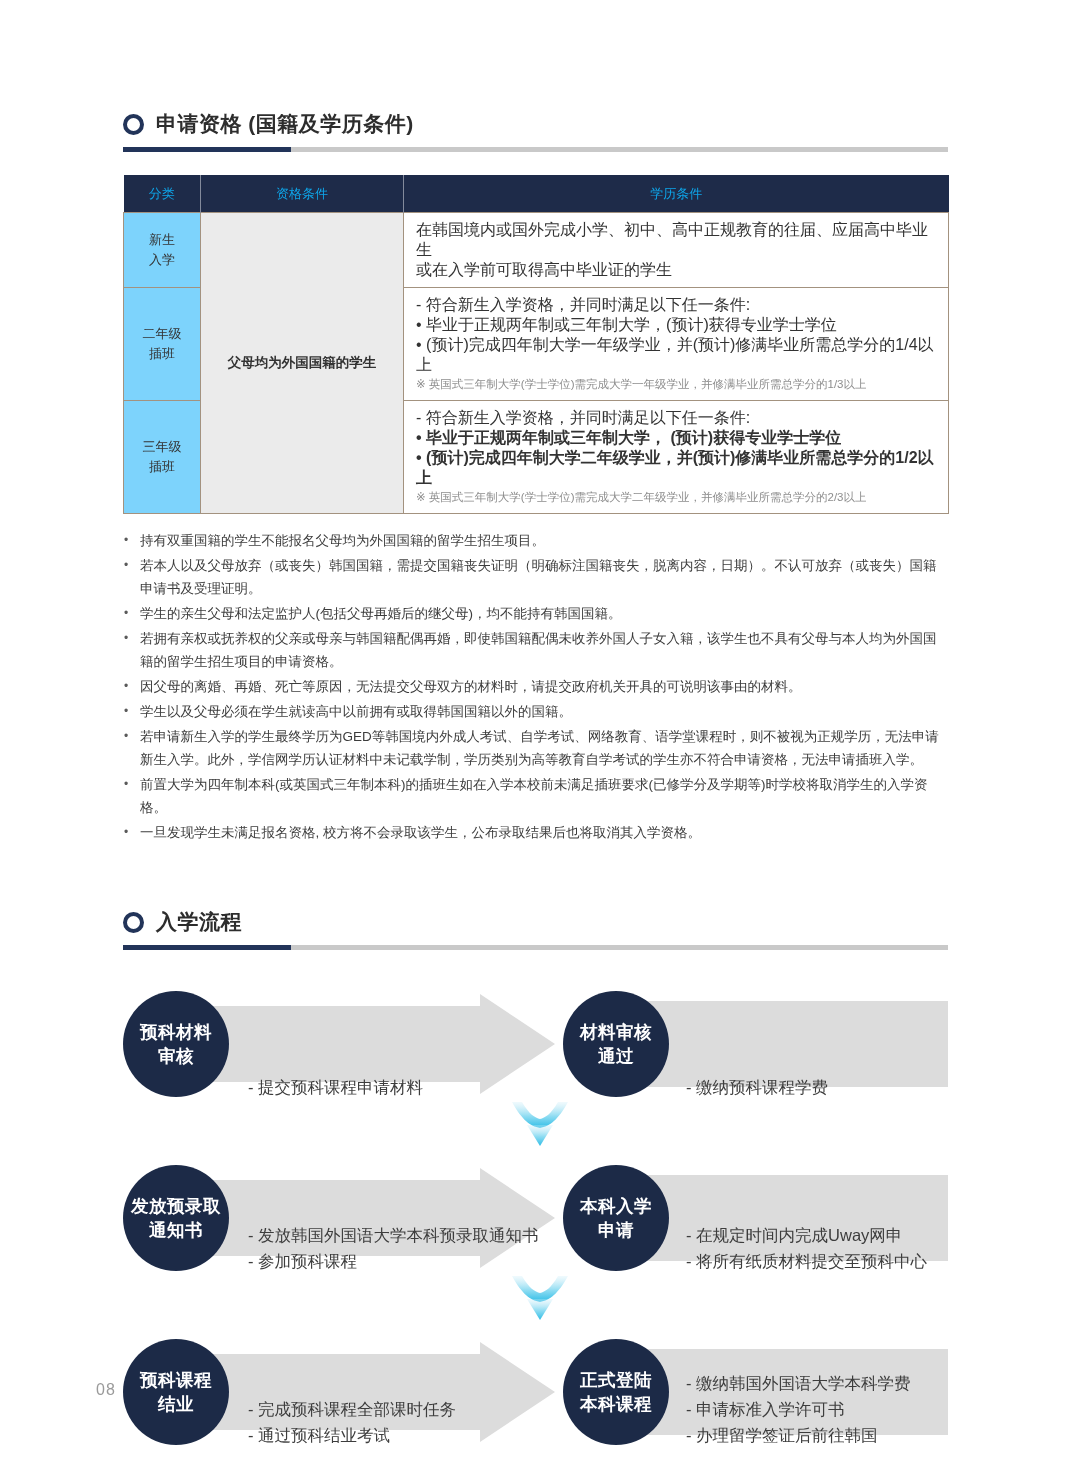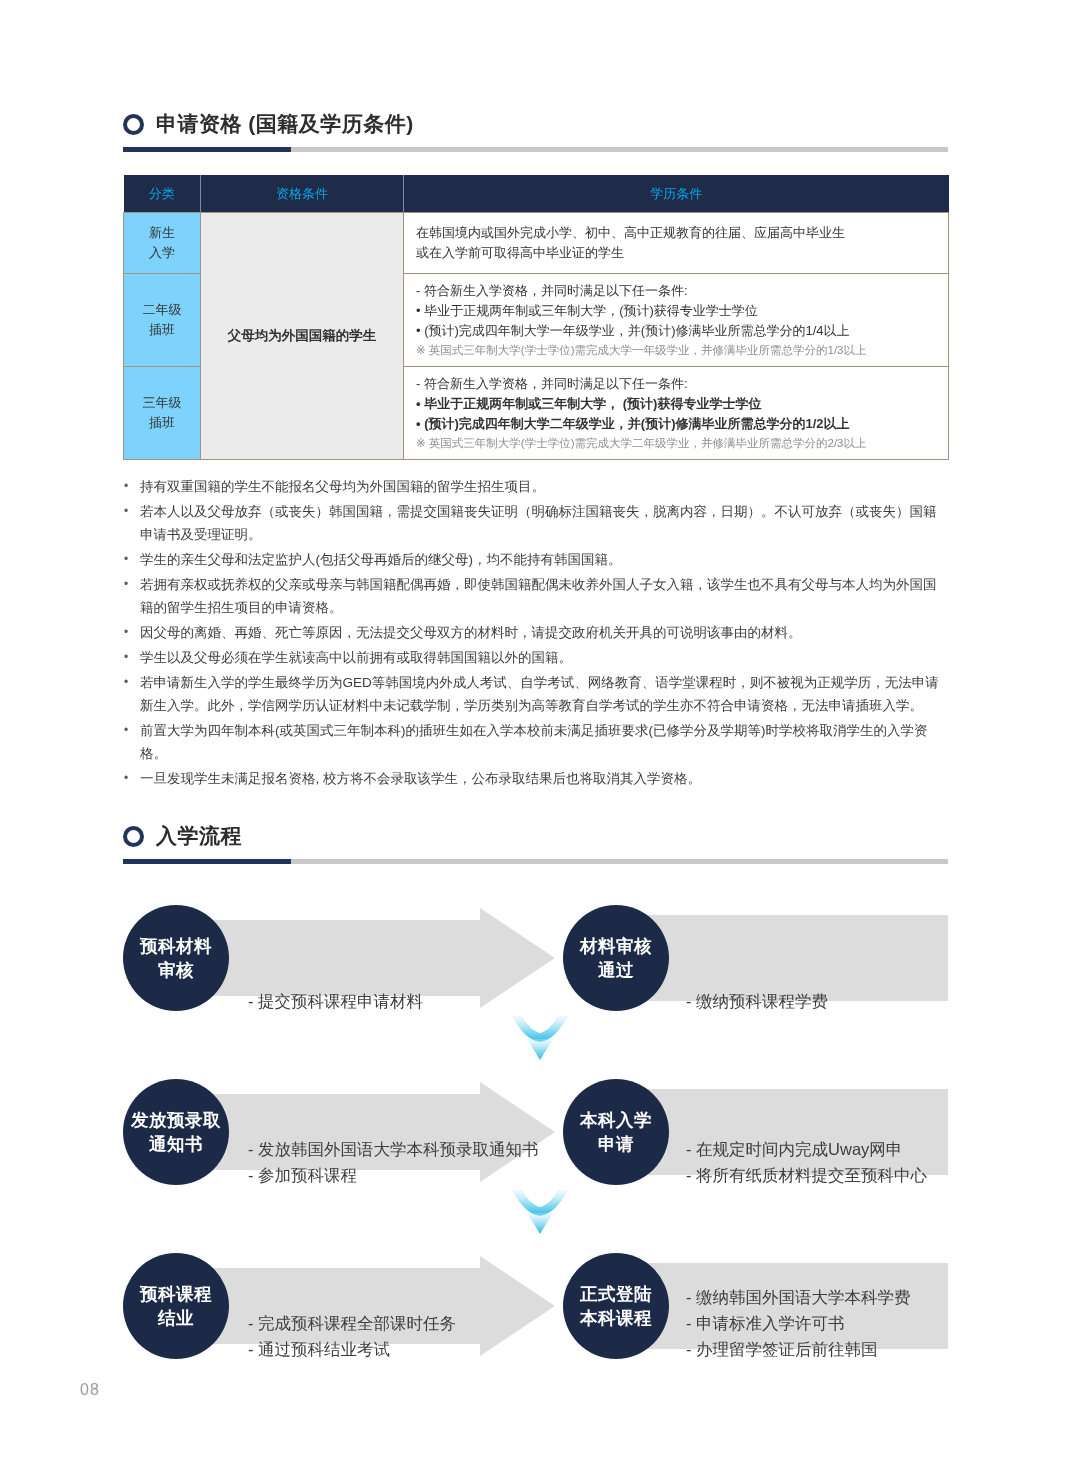--- a/index.html
+++ b/index.html
@@ -37,21 +37,21 @@
   .col-qual{width:203px;}
   .col-edu{width:545px;}
   td.cat{
     background:#7dd3fc;text-align:center;font-size:13px;color:#333;
     line-height:20px;padding:10px 2px;
   }
   td.qualcell{
     background:#ebebeb;text-align:center;font-size:13.5px;color:#333;font-weight:bold;
   }
   td.edu{background:#fff;padding:7px 10px 7px 12px;}
-  td.edu .ln{font-size:13px;color:#333;line-height:20px;}
+  td.edu .ln{font-size:16px;color:#333;line-height:20px;}
   td.edu .ln.bold{font-weight:bold;}
   td.edu .ln.note{font-size:11.5px;color:#8d8d8d;line-height:18px;}
 
   
   ul.notes{list-style:none;margin:15px 0 0 0;padding:0;}
   ul.notes li{
     position:relative;padding-left:17px;font-size:13.5px;color:#3c3c3c;
     line-height:23px;margin-bottom:2px;
   }
   ul.notes li::before{
@@ -83,21 +83,21 @@
   }
   .step-text{
     position:absolute;top:0;height:112px;display:flex;flex-direction:column;
     justify-content:flex-end;z-index:3;font-size:16.5px;color:#3d3d3d;line-height:26px;
   }
   .step-text.lt{left:125px;}
   .step-text.rt{left:563px;}
 
   
   .pagenum{
-    position:absolute;left:80px;top:1381px;font-size:16px;color:#9a9a9a;letter-spacing:1px;
+    position:absolute;left:96px;top:1381px;font-size:16px;color:#9a9a9a;letter-spacing:1px;
   }
 </style>
 </head>
 <body>
 
 <div class="content">
 
   <div style="margin-top:96px;">
     <div class="sec-title">
       <span class="ring"></span>
@@ -163,21 +163,21 @@
       <li>学生的亲生父母和法定监护人(包括父母再婚后的继父母)，均不能持有韩国国籍。</li>
       <li>若拥有亲权或抚养权的父亲或母亲与韩国籍配偶再婚，即使韩国籍配偶未收养外国人子女入籍，该学生也不具有父母与本人均为外国国籍的留学生招生项目的申请资格。</li>
       <li>因父母的离婚、再婚、死亡等原因，无法提交父母双方的材料时，请提交政府机关开具的可说明该事由的材料。</li>
       <li>学生以及父母必须在学生就读高中以前拥有或取得韩国国籍以外的国籍。</li>
       <li>若申请新生入学的学生最终学历为GED等韩国境内外成人考试、自学考试、网络教育、语学堂课程时，则不被视为正规学历，无法申请新生入学。此外，学信网学历认证材料中未记载学制，学历类别为高等教育自学考试的学生亦不符合申请资格，无法申请插班入学。</li>
       <li>前置大学为四年制本科(或英国式三年制本科)的插班生如在入学本校前未满足插班要求(已修学分及学期等)时学校将取消学生的入学资格。</li>
       <li>一旦发现学生未满足报名资格, 校方将不会录取该学生，公布录取结果后也将取消其入学资格。</li>
     </ul>
   </div>
 
-  <div style="margin-top:32px;">
+  <div style="margin-top:64px;">
     <div class="sec-title">
       <span class="ring"></span>
       <span class="txt">入学流程</span>
     </div>
     <div class="sec-underline">
         <span class="dark"></span>
       </div>
 
     <div class="flow">
 

